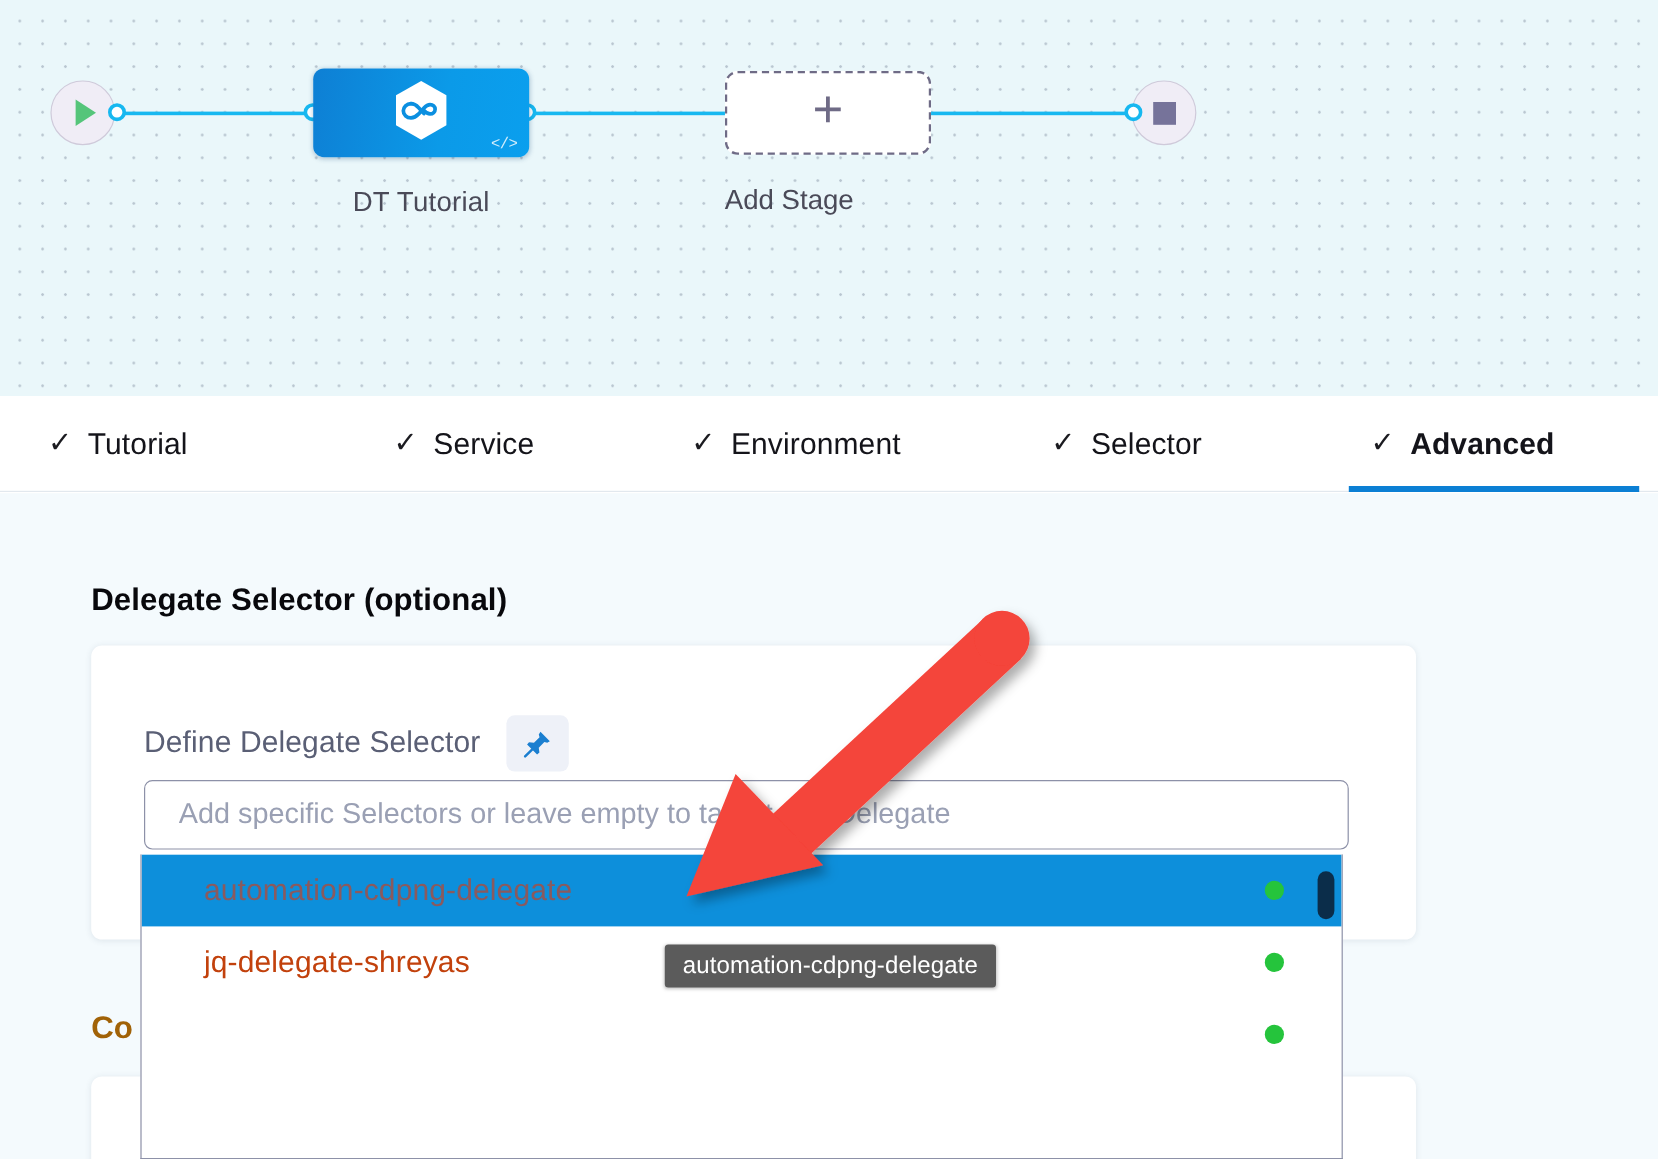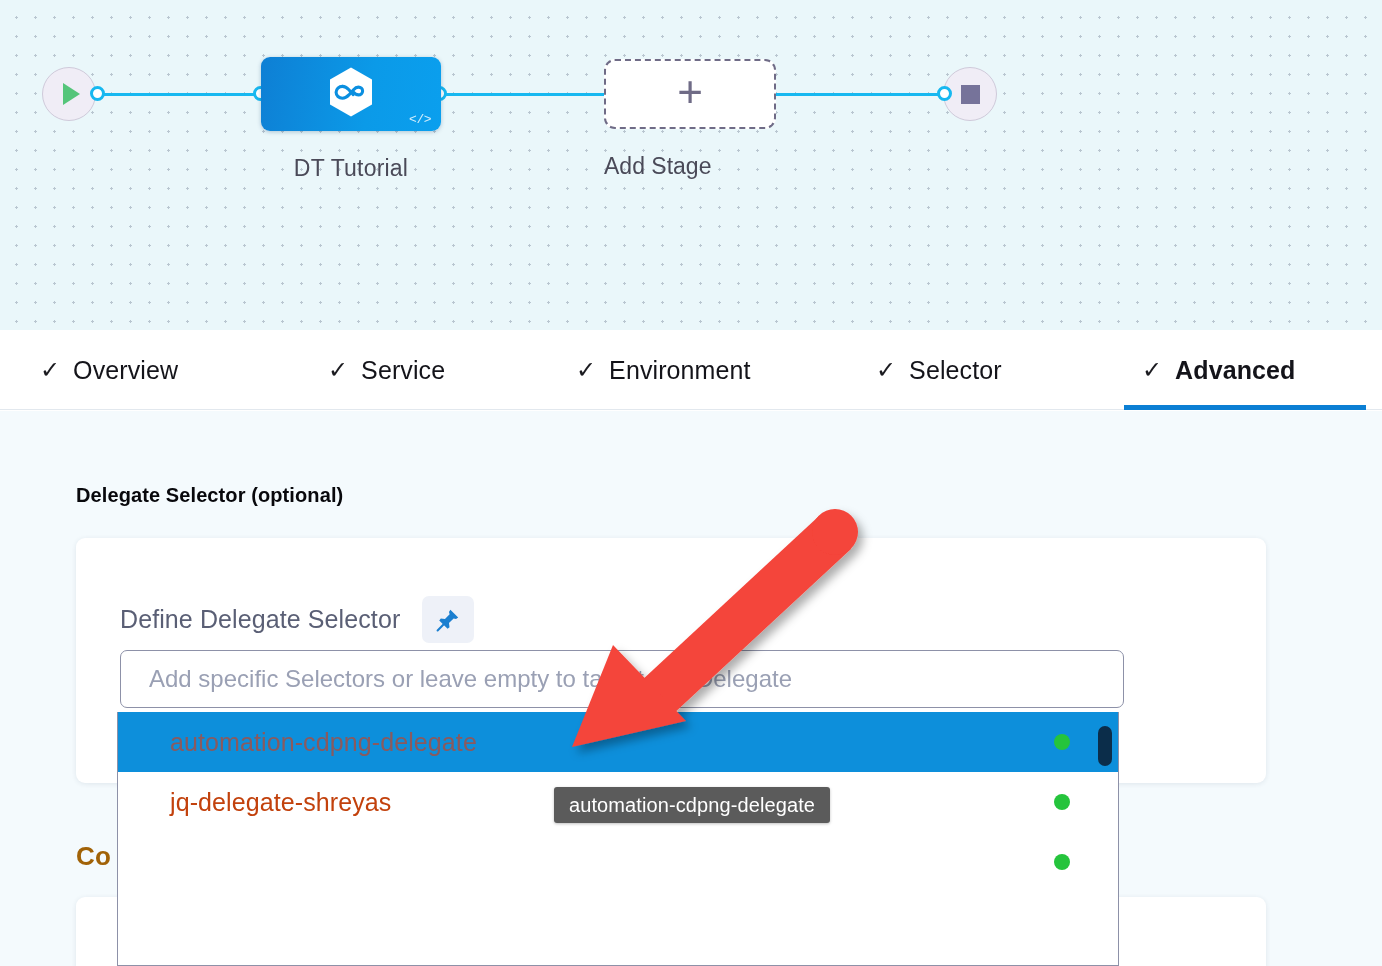--- a/index.html
+++ b/index.html
@@ -110,28 +110,28 @@
   .tab-3 { left: 858px; }
   .tab-4 { left: 1124px; width: 242px; }
 
   
   .content {
     position: absolute; left: 0; top: 411px; width: 1382px; height: 555px;
     background: #f4fafd;
   }
   .section-title {
     position: absolute; left: 76px; top: 73px;
-    font-size: 20px; font-weight: bold; color: #08080c; letter-spacing: .1px;
+    font-size: 26px; font-weight: bold; color: #08080c; letter-spacing: .1px;
   }
   .section-title-2 {
     position: absolute; left: 76px; top: 430px;
     font-size: 26px; font-weight: bold; color: #a16207; letter-spacing: .1px;
   }
   .card {
-    position: absolute; left: 76px; width: 1190px; background: #ffffff;
+    position: absolute; left: 76px; width: 1104px; background: #ffffff;
     border-radius: 9px; box-shadow: 0 1px 5px rgba(40,60,90,.10);
   }
   .card-1 { top: 127px; height: 245px; }
   .card-2 { top: 486px; height: 80px; }
 
   .field-label-row {
     position: absolute; left: 44px; top: 58px;
     display: flex; align-items: center; gap: 22px;
   }
   .field-label { font-size: 25px; color: #5a5f75; letter-spacing: .1px; }
@@ -222,21 +222,21 @@
 
     <div class="dot-connector dot-c4"></div>
     <div class="terminal-node node-end">
       <div class="stop-sq"></div>
     </div>
   </div>
 
   <div class="tabbar">
     <div class="tab tab-0">
       <span class="check">✓</span>
-      <span class="tab-label">Overview</span>
+      <span class="tab-label">Tutorial</span>
     </div>
     <div class="tab tab-1">
       <span class="check">✓</span>
       <span class="tab-label">Service</span>
     </div>
     <div class="tab tab-2">
       <span class="check">✓</span>
       <span class="tab-label">Environment</span>
     </div>
     <div class="tab tab-3">

